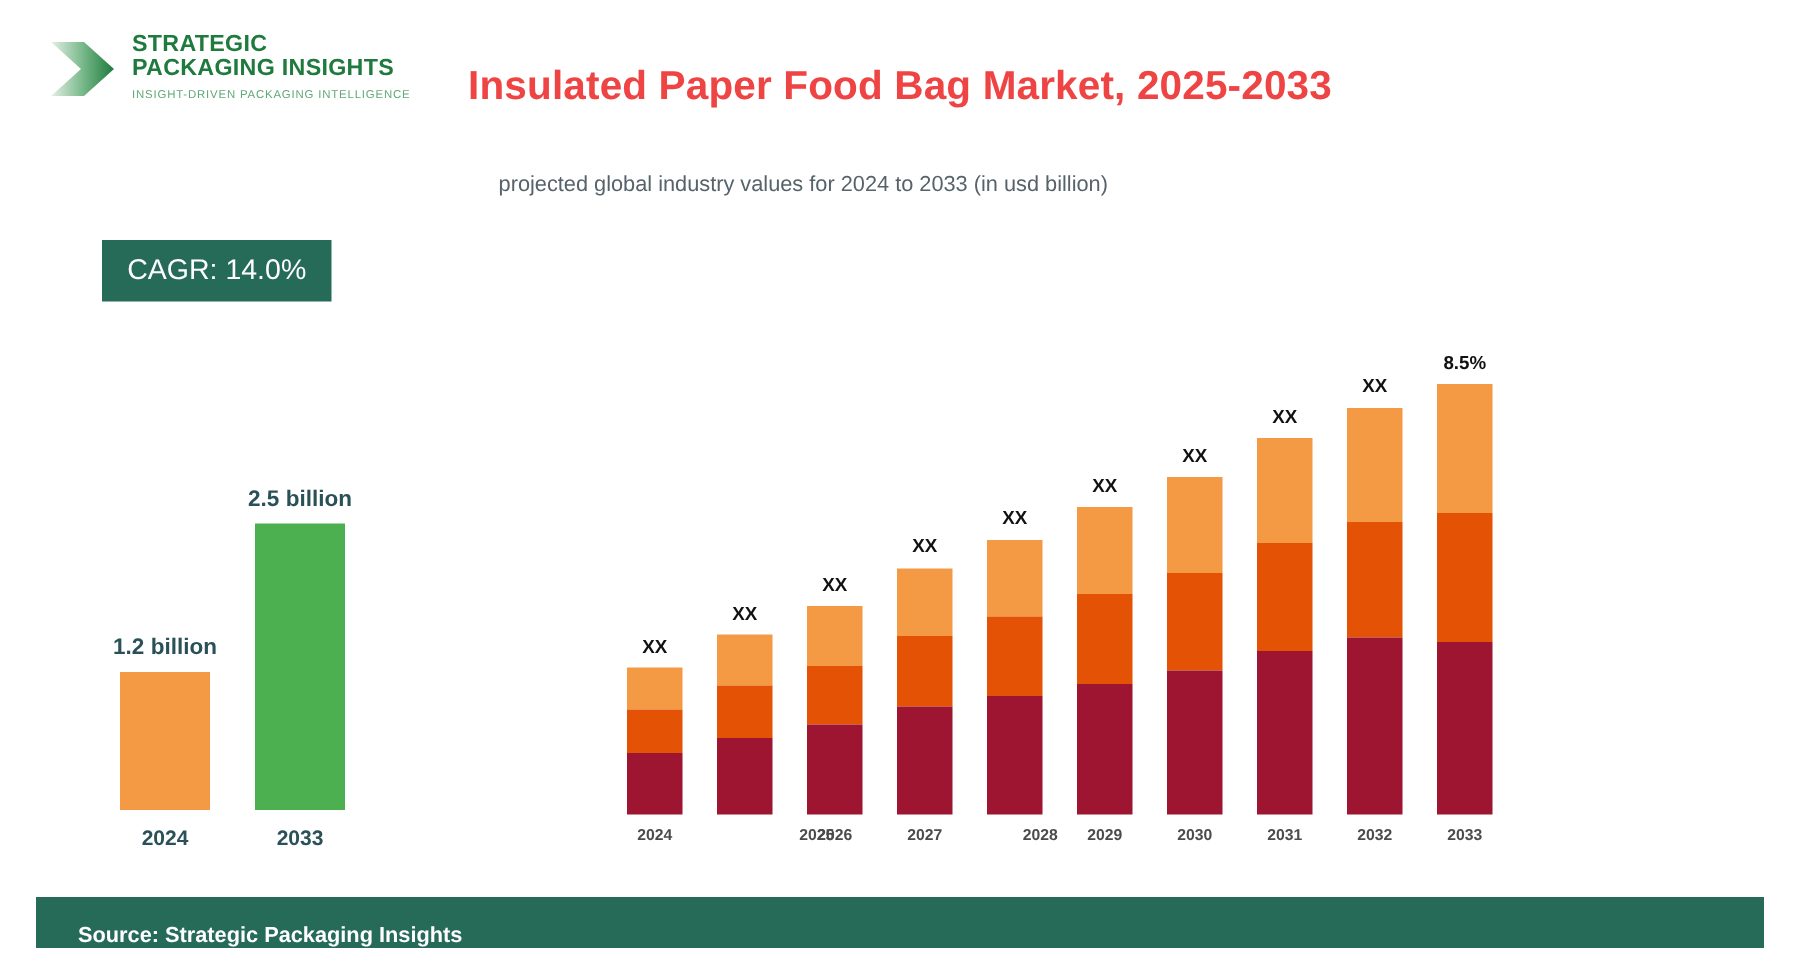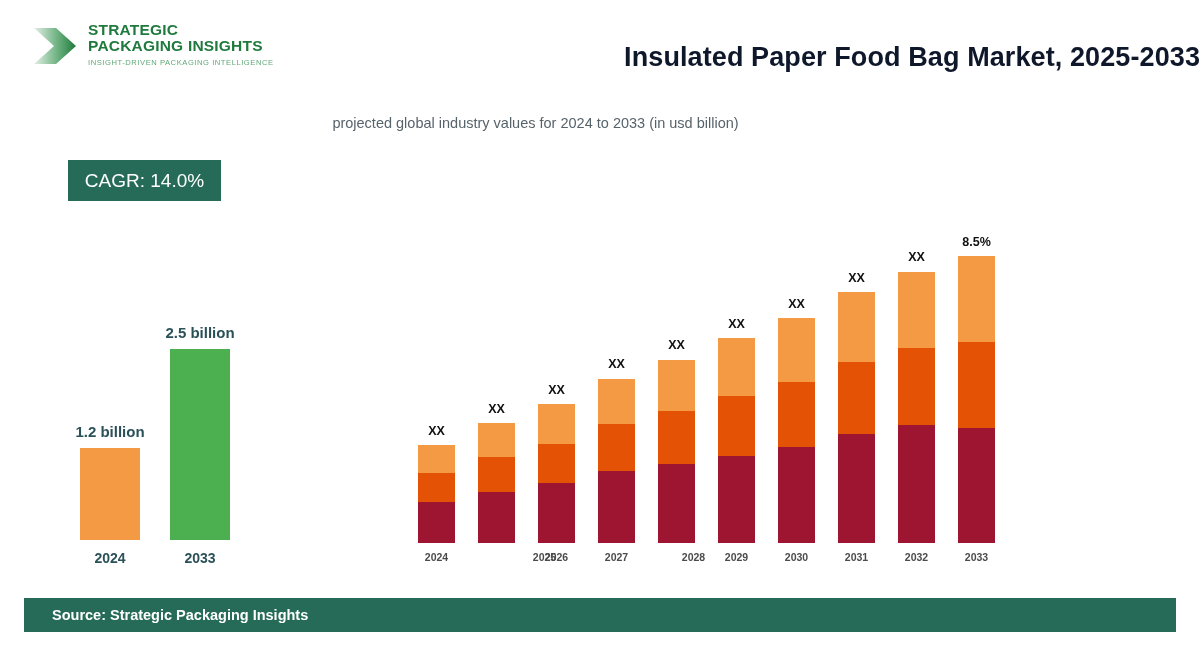--- a/index.html
+++ b/index.html
@@ -158,24 +158,24 @@
 
   
   #footer-bar {
     position: absolute;
     left: 24px;
     bottom: 18px;
     width: 1152px;
     height: 34px;
     background: #256B58;
     display: flex;
-    align-items: center;
+    align-items: flex-end;
     justify-content: space-between;
     box-sizing: border-box;
-    padding: 16px 28px;
+    padding: 0 28px;
   }
   #footer-source, #footer-contact {
     color: #ffffff;
     font-size: 14.5px;
     font-weight: bold;
   }
 </style>
 </head>
 <body>
 
@@ -192,21 +192,21 @@
       <path d="M2 6 L24 6 L44 24 L24 42 L2 42 L22 24 Z" fill="url(#chevGrad)"></path>
     </svg>
   </div>
   <div id="logo-text">
     <div class="logo-line" style="color: rgb(31, 122, 61);">STRATEGIC</div>
     <div class="logo-line" style="color: rgb(31, 122, 61);">PACKAGING INSIGHTS</div>
     <div id="logo-tagline" style="color: rgb(95, 168, 119);">INSIGHT-DRIVEN PACKAGING INTELLIGENCE</div>
   </div>
 </div>
 
-<div id="chart-title" style="color: #0f172a; text-align: right;">Insulated Paper Food Bag Market, 2025-2033</div>
+<div id="chart-title" style="color: #ef4444;">Insulated Paper Food Bag Market, 2025-2033</div>
 <div id="chart-subtitle" style="color: rgb(87, 99, 107);">projected global industry values for 2024 to 2033 (in usd billion)</div>
 
 <div id="cagr-badge" style="background: rgb(37, 107, 88);">CAGR: 14.0%</div>
 
 <div id="comparison-panel">
     <div class="cmp-bar" style="left: 40px; width: 60px; height: 92px; background: rgb(244, 154, 69);"></div>
     <div class="cmp-label-value" style="left: 15px; width: 110px; bottom: 130px;">1.2 billion</div>
     <div class="cmp-label-year" style="left: 25px; width: 90px;">2024</div>
     <div class="cmp-bar" style="left: 130px; width: 60px; height: 191px; background: rgb(76, 175, 80);"></div>
     <div class="cmp-label-value" style="left: 105px; width: 110px; bottom: 229px;">2.5 billion</div>

